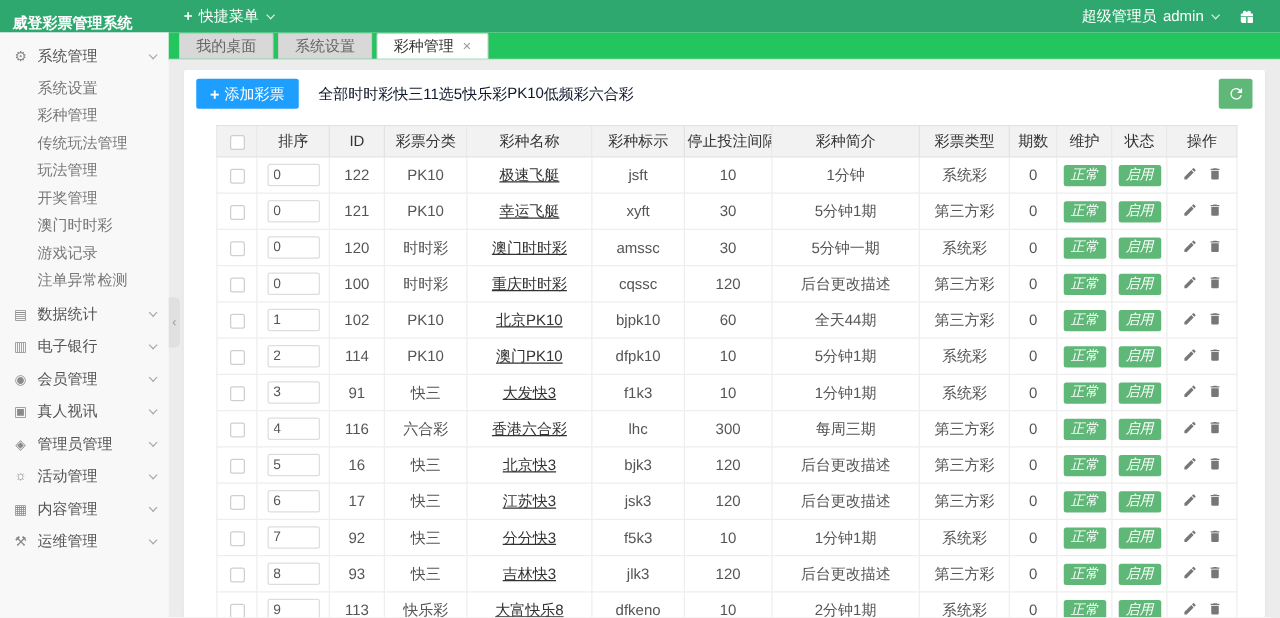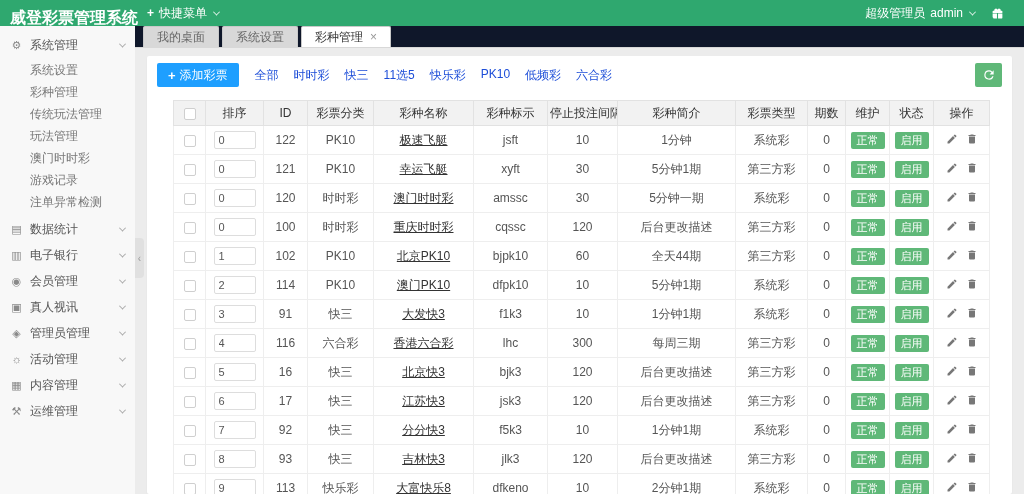--- a/index.html
+++ b/index.html
@@ -12,21 +12,21 @@
   body{
     width:1024px;height:494px;overflow:hidden;
     font-family:"Liberation Sans","DejaVu Sans",sans-serif;
     font-size:12px;background:#ececec;color:#333;
   }
   
   .topbar{
     height:26px;background:var(--topbar);color:#fff;
     display:flex;align-items:center;
   }
-  .logo{width:135px;padding-left:10px;font-size:16px;font-weight:bold;white-space:nowrap;margin-top:11px;}
+  .logo{width:135px;padding-left:10px;font-size:12px;font-weight:bold;white-space:nowrap;margin-top:11px;}
   .quick-menu{display:flex;align-items:center;gap:5px;margin-left:12px;font-size:12px;cursor:pointer;}
   .plus-glyph{font-weight:bold;font-size:12px;}
   .topbar-right{margin-left:auto;display:flex;align-items:center;gap:16px;padding-right:20px;}
   .user-menu{display:flex;align-items:center;gap:5px;cursor:pointer;}
   .chev-v{display:inline-block;width:5px;height:5px;border-right:1.5px solid currentColor;border-bottom:1.5px solid currentColor;transform:rotate(45deg) translate(-1px,-1px);opacity:.85;margin-left:2px;}
   .gift-btn{display:flex;align-items:center;cursor:pointer;}
   
   .layout{display:flex;height:468px;position:relative;}
   .sidebar{width:135px;background:#f8f8f8;overflow:hidden;padding-top:6px;flex:0 0 135px;}
   .side-section{
@@ -42,21 +42,21 @@
   }
   .collapse-handle{
     position:absolute;left:135px;top:212px;width:9px;height:40px;
     background:#e0e0e0;color:#999;border-radius:0 4px 4px 0;
     display:flex;align-items:center;justify-content:center;
     font-size:10px;cursor:pointer;z-index:5;
   }
   
   .main{flex:1;display:flex;flex-direction:column;min-width:0;}
   .tabbar{
-    height:22px;background:#0f172a;border-bottom:1px solid #d8d8d8;
+    height:22px;background:#22c55e;border-bottom:1px solid #d8d8d8;
     display:flex;align-items:flex-end;padding-left:8px;gap:3px;
   }
   .tab{
     height:21px;display:flex;align-items:center;gap:7px;
     padding:0 13px;background:#d8d8d8;color:#666;
     border:1px solid #c9c9c9;border-bottom:none;
     border-radius:2px 2px 0 0;font-size:12px;cursor:pointer;white-space:nowrap;
   }
   .tab.active{background:#fff;color:#333;}
   .tab-close{color:#999;font-size:12px;line-height:1;}
@@ -64,21 +64,21 @@
   .card{background:#fff;height:100%;border-radius:2px;display:flex;flex-direction:column;box-shadow:0 1px 2px rgba(0,0,0,.05);}
   
   .toolbar{display:flex;align-items:center;gap:16px;padding:7px 10px 6px;}
   .btn-add{
     background:var(--blue);color:#fff;border:none;height:24px;
     padding:0 11px;border-radius:2px;font-size:12px;
     display:flex;align-items:center;gap:4px;cursor:pointer;
     font-family:inherit;
   }
   .btn-add .plus{font-size:13px;font-weight:bold;}
-  .filters{display:flex;gap:15px;color:#1d4ed8;}
+  .filters{display:flex;color:#0f172a;}
   .filter{cursor:pointer;white-space:nowrap;}
   .btn-refresh{
     margin-left:auto;width:27px;height:24px;background:var(--green);
     border:none;border-radius:2px;display:flex;align-items:center;
     justify-content:center;cursor:pointer;
   }
   
   .table-wrap{flex:1;overflow:hidden;padding:7px 26px 0;}
   table{width:100%;border-collapse:collapse;table-layout:fixed;font-size:12px;color:#555;}
   th{
@@ -94,21 +94,21 @@
     display:inline-block;width:12px;height:12px;border:1px solid #cfcfcf;
     background:#fff;border-radius:2px;vertical-align:middle;cursor:pointer;
   }
   .sort-input{
     width:42px;height:18px;border:1px solid #ddd;border-radius:2px;
     font-size:11px;padding:0 4px;color:#555;font-family:inherit;
   }
   .name-link{color:#333;text-decoration:underline;cursor:pointer;}
   .badge{
     display:inline-block;background:var(--green);color:#fff;font-size:11px;
-    padding:3px 6px;border-radius:2px;line-height:1;cursor:pointer;
+    padding:3px 6px;border-radius:2px;line-height:1;cursor:pointer;font-style:italic;
   }
   .ops .op{display:inline-block;margin:0 4px;cursor:pointer;vertical-align:middle;}
 </style>
 </head>
 <body>
 
 <header class="topbar">
   <div class="logo">威登彩票管理系统</div>
   <div class="quick-menu">
     <span class="plus-glyph">+</span>
@@ -136,20 +136,21 @@
         <div class="side-section">
           <span class="s-icon">⚙</span>
           <span class="s-label">系统管理</span>
           <span class="chev chev-v"></span>
         </div>
         <div class="side-sub">
           <div class="side-item">系统设置</div>
           <div class="side-item">彩种管理</div>
           <div class="side-item">传统玩法管理</div>
           <div class="side-item">玩法管理</div>
+          <div class="side-item">开奖管理</div>
           <div class="side-item">澳门时时彩</div>
           <div class="side-item">游戏记录</div>
           <div class="side-item">注单异常检测</div>
         </div>
         <div class="side-section">
           <span class="s-icon">▤</span>
           <span class="s-label">数据统计</span>
           <span class="chev chev-v"></span>
         </div>
         <div class="side-section">

